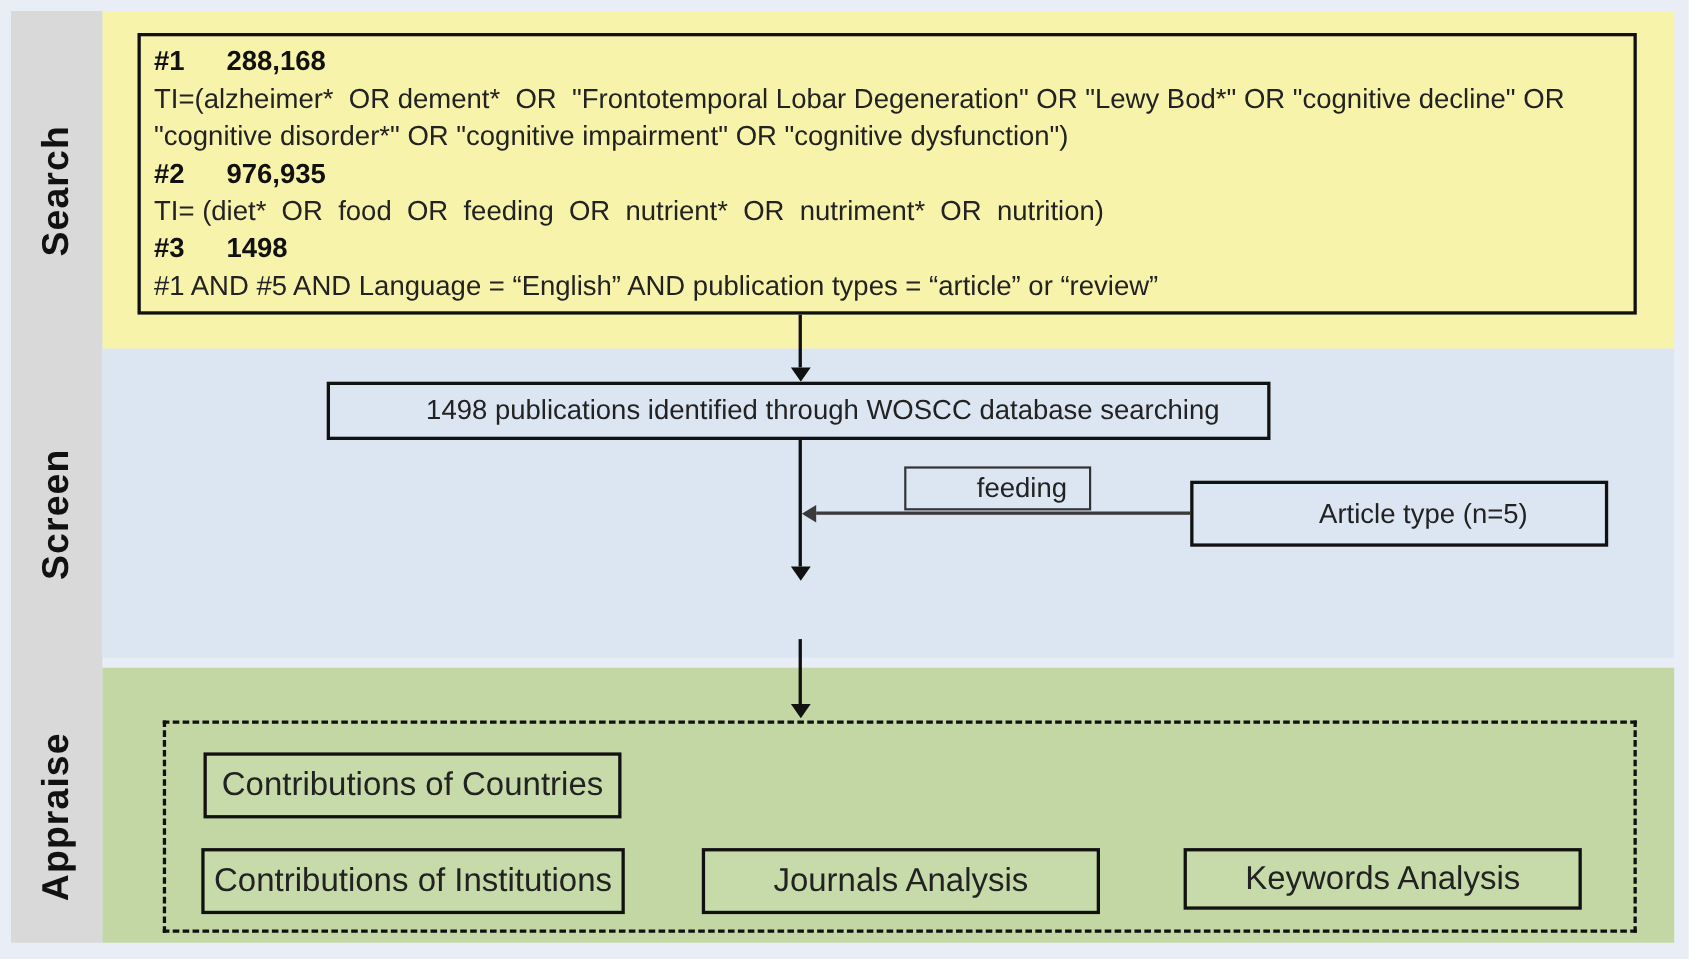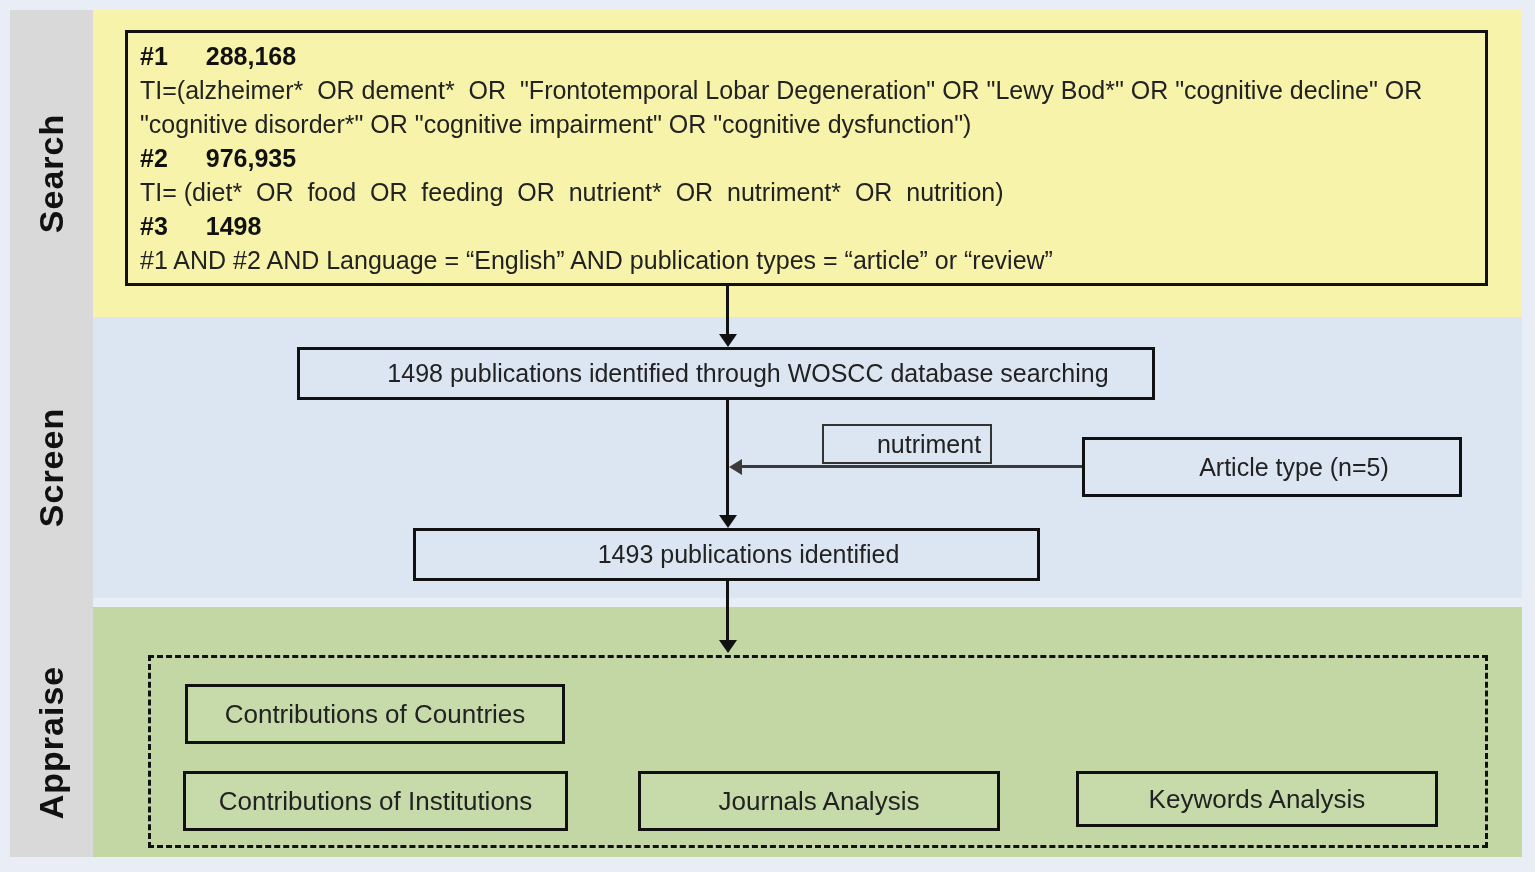--- a/index.html
+++ b/index.html
@@ -50,21 +50,21 @@
   }
   .box-woscc{left:297px;top:347px;width:858px;height:53px;}
   .box-1493{left:413px;top:528px;width:627px;height:53px;}
   .box-excluded{left:822px;top:424px;width:170px;height:40px;border:2px solid #333;}
   .box-article{left:1082px;top:437px;width:380px;height:60px;}
 
   .green-box{
     position:absolute;box-sizing:border-box;
     border:3px solid #111;background:#c7daa9;
     display:flex;align-items:center;justify-content:center;
-    font-size:26px;color:#222;text-align:center;
+    font-size:30px;color:#222;text-align:center;
   }
   .gb1{left:185px;top:684px;width:380px;height:60px;}
   .gb2{left:638px;top:684px;width:362px;height:60px;}
   .gb3{left:1076px;top:684px;width:362px;height:60px;}
   .gb4{left:183px;top:771px;width:385px;height:60px;}
   .gb5{left:638px;top:771px;width:362px;height:60px;text-align:center;}
   .gb6{left:1076px;top:771px;width:362px;height:56px;}
 
   .dashed-box{
     position:absolute;left:148px;top:655px;width:1340px;height:193px;
@@ -110,39 +110,38 @@
       <span>#1</span><span class="q-count">288,168</span>
     </div>
     <div class="q-text">TI=(alzheimer*  OR dement*  OR  "Frontotemporal Lobar Degeneration" OR "Lewy Bod*" OR "cognitive decline" OR "cognitive disorder*" OR "cognitive impairment" OR "cognitive dysfunction")</div>
     <div class="q-ref">
       <span>#2</span><span class="q-count">976,935</span>
     </div>
     <div class="q-text">TI= (diet*  OR  food  OR  feeding  OR  nutrient*  OR  nutriment*  OR  nutrition)</div>
     <div class="q-ref">
       <span>#3</span><span class="q-count">1498</span>
     </div>
-    <div class="q-text">#1 AND #2 AND Language = “English” AND publication types = “article” or “review”</div>
+    <div class="q-text">#1 AND #5 AND Language = “English” AND publication types = “article” or “review”</div>
   </div>
 
   <div class="vline" style="left:726px;top:286px;height:48px;"></div>
   <div class="arrow-down" style="left:719px;top:334px;"></div>
 
   <div class="flow-box box-woscc">1498 publications identified through WOSCC database searching</div>
 
   <div class="vline" style="left:726px;top:400px;height:115px;"></div>
   <div class="arrow-down" style="left:719px;top:515px;"></div>
 
-  <div class="flow-box box-excluded">nutriment</div>
+  <div class="flow-box box-excluded">feeding</div>
 
   <div class="flow-box box-article">Article type (n=5)</div>
 
   <div class="hline" style="left:742px;top:465px;width:340px;"></div>
   <div class="arrow-left" style="left:729px;top:459px;"></div>
 
-  <div class="flow-box box-1493">1493 publications identified</div>
 
   <div class="vline" style="left:726px;top:581px;height:59px;"></div>
   <div class="arrow-down" style="left:719px;top:640px;"></div>
 
   <div class="dashed-box"></div>
 
   <div class="green-box gb1">Contributions of Countries</div>
   <div class="green-box gb4">Contributions of Institutions</div>
   <div class="green-box gb5">Journals Analysis</div>
   <div class="green-box gb6">Keywords Analysis</div>

